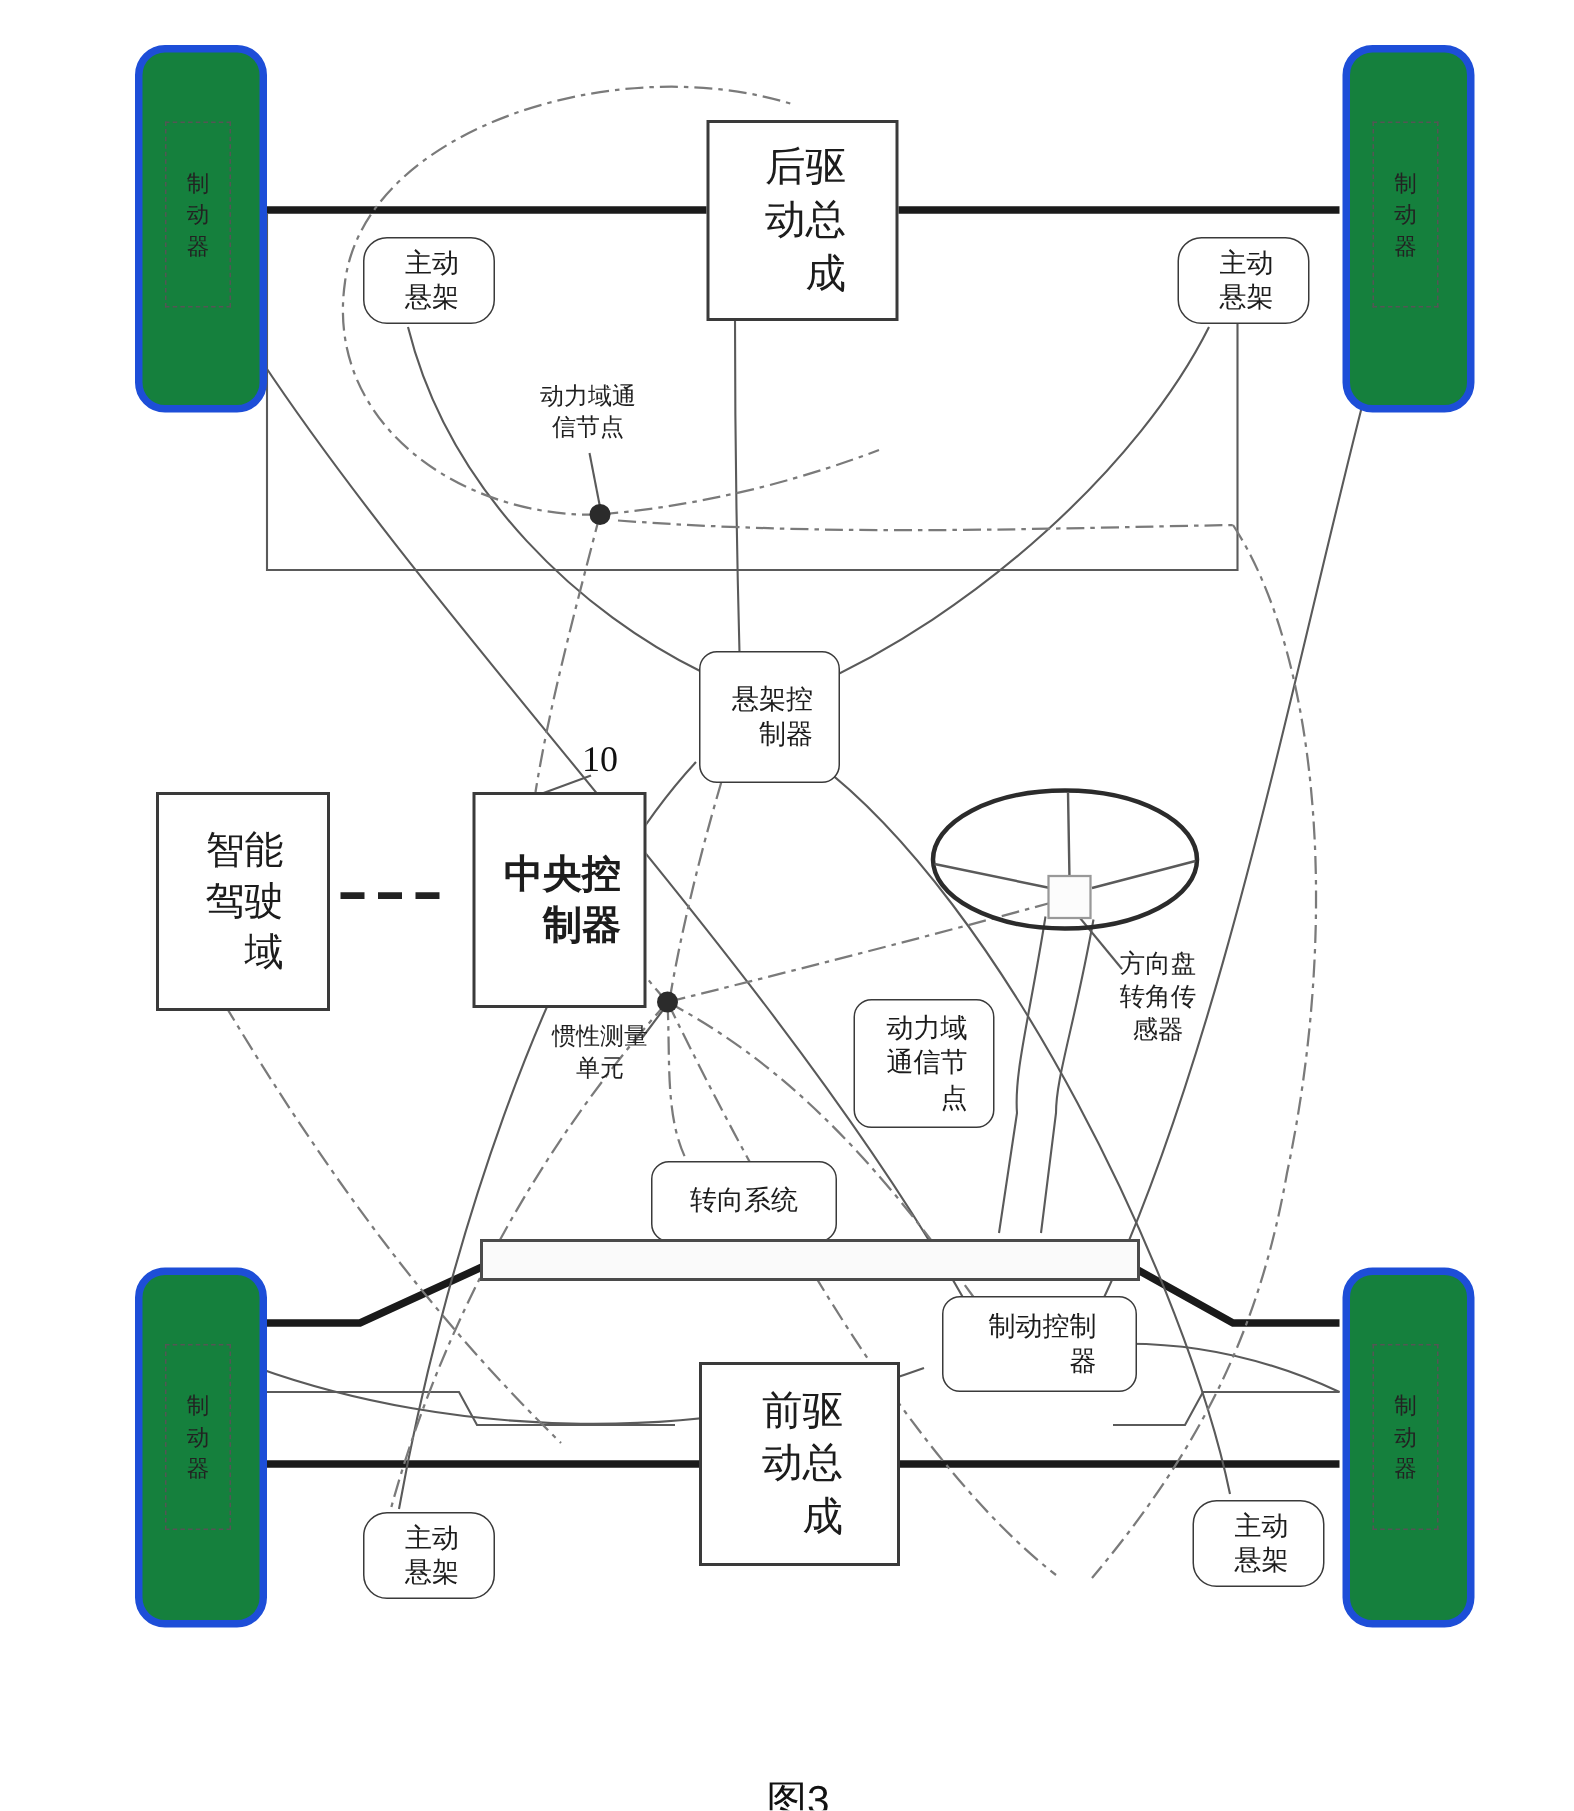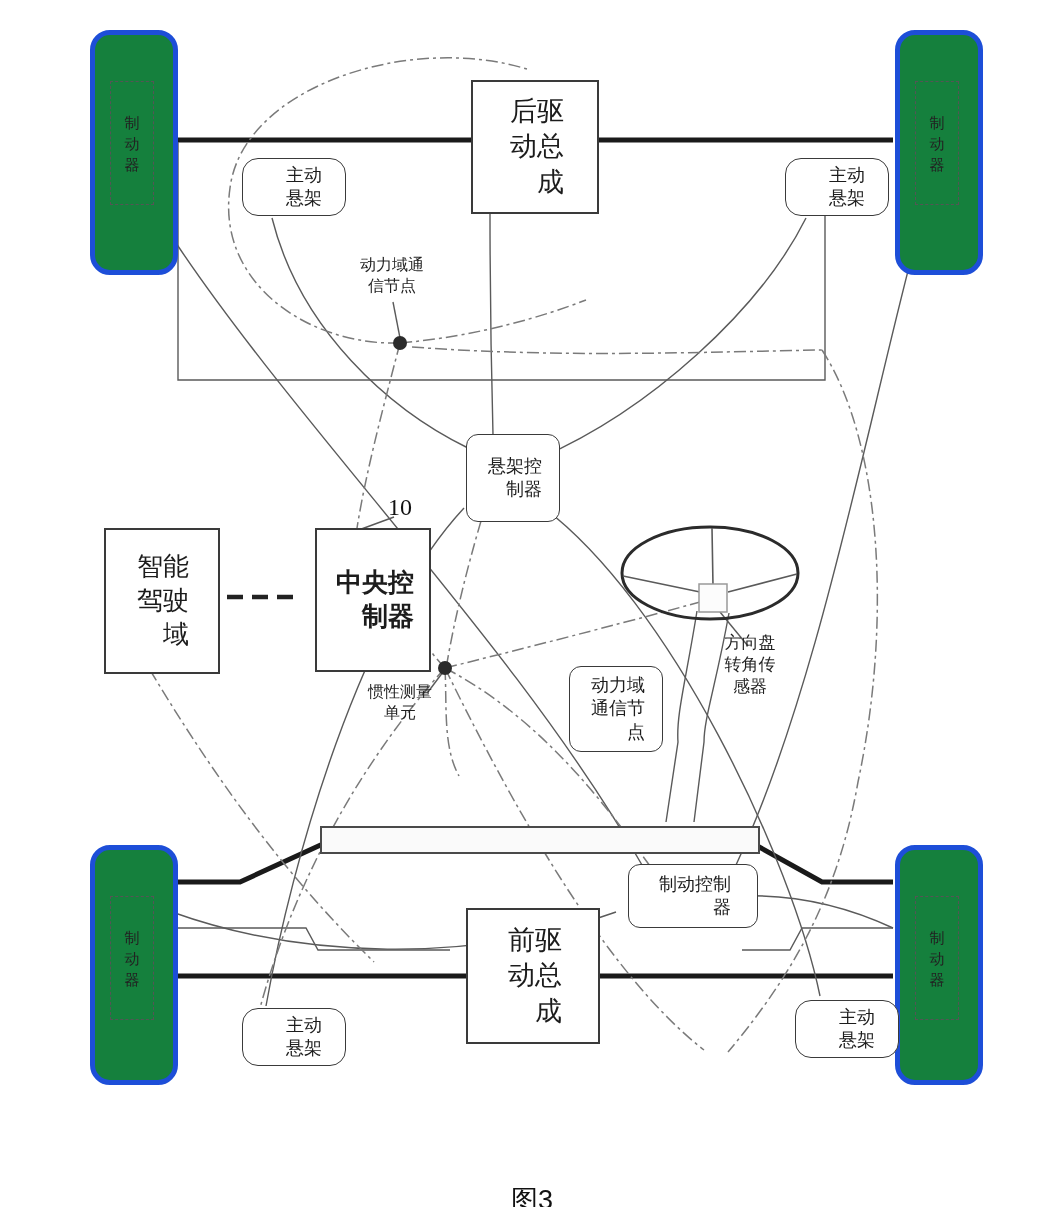--- a/index.html
+++ b/index.html
@@ -7,21 +7,21 @@
     position:relative;width:1049px;height:1207px;background:#ffffff;
     font-family:"Liberation Sans","DejaVu Sans",sans-serif;color:#1c1c1c;overflow:hidden;
   }
   .lines{position:absolute;left:0;top:0;z-index:1;}
   .box{
     position:absolute;background:#ffffff;border:1.6px solid #3a3a3a;
     display:flex;align-items:center;justify-content:center;text-align:right;
     z-index:2;line-height:1.3;margin-left:16px;
   }
   .rounded{border-radius:12px;}
-  .pill{border-radius:16px;padding-left:16px;}
+  .pill{border-radius:16px;}
   .wheel{
     position:absolute;width:78px;border:5px solid #1d4ed8;border-radius:20px;
     background:#15803d;z-index:2;
   }
   .brakebox{
     position:absolute;left:15px;top:46px;width:42px;height:122px;
     border:1.6px dashed #555;display:flex;align-items:center;justify-content:center;
     text-align:center;font-size:15px;line-height:1.4;color:#222;
   }
   .lbl{position:absolute;z-index:3;text-align:center;color:#1f1f1f;line-height:1.3;}
@@ -140,40 +140,43 @@
   </div>
 
   <div class="box" style="left:88px;top:528px;width:112px;height:142px;font-size:26px;border-width:2px">
     <span style="display:inline-block;width:54px">智能驾驶域</span>
   </div>
 
   <div class="box rounded" style="left:553px;top:666px;width:92px;height:84px;font-size:18px">
     <span style="display:inline-block;width:58px">动力域通信节点</span>
   </div>
 
+  <div class="box rounded" style="left:418px;top:774px;width:122px;height:52px;font-size:18px">
+    <span>转向系统</span>
+  </div>
 
   <div class="rack" style="left:320px;top:826px;width:436px;height:24px"></div>
 
   <div class="box rounded" style="left:612px;top:864px;width:128px;height:62px;font-size:18px">
     <span style="display:inline-block;width:76px">制动控制器</span>
   </div>
 
   <div class="box" style="left:450px;top:908px;width:130px;height:132px;font-size:27px;border-width:2px">
     <span style="display:inline-block;width:58px">前驱动总成</span>
   </div>
 
   <div class="lbl" style="left:336px;top:255px;width:112px;font-size:16px">
     <span style="display:inline-block;width:68px">动力域通信节点</span>
   </div>
 
   <div class="lbl" style="left:344px;top:682px;width:112px;font-size:16px">
     <span style="display:inline-block;width:68px">惯性测量单元</span>
   </div>
 
-  <div class="lbl" style="left:710px;top:632px;width:80px;font-size:17px">
+  <div class="lbl" style="left:732px;top:632px;width:80px;font-size:17px">
     <span style="display:inline-block;width:53px">方向盘转角传感器</span>
   </div>
 
   <div class="ref" style="left:388px;top:494px">10</div>
 
   <div class="caption" style="left:462px;top:1148px;width:140px">图3</div>
 
 </div>
 
 </body></html>

